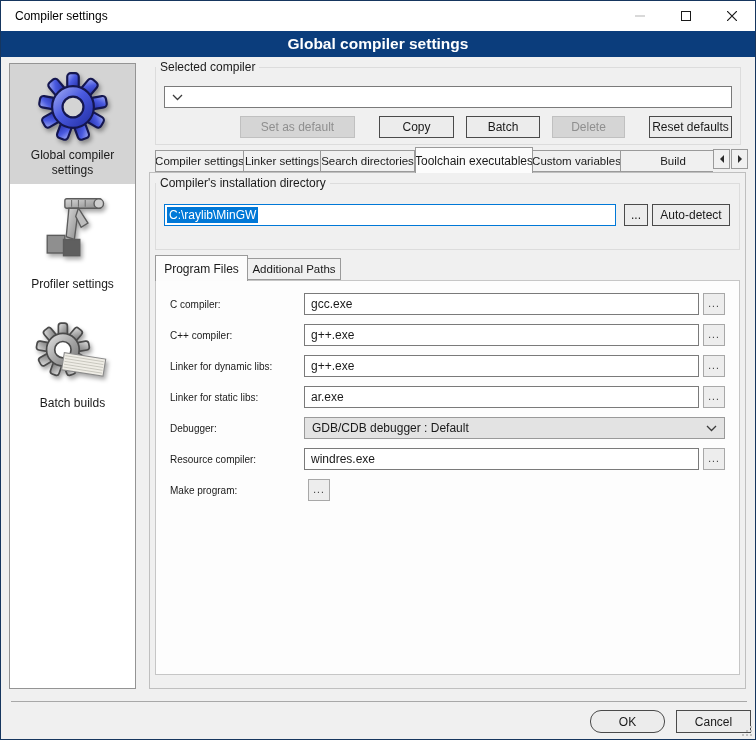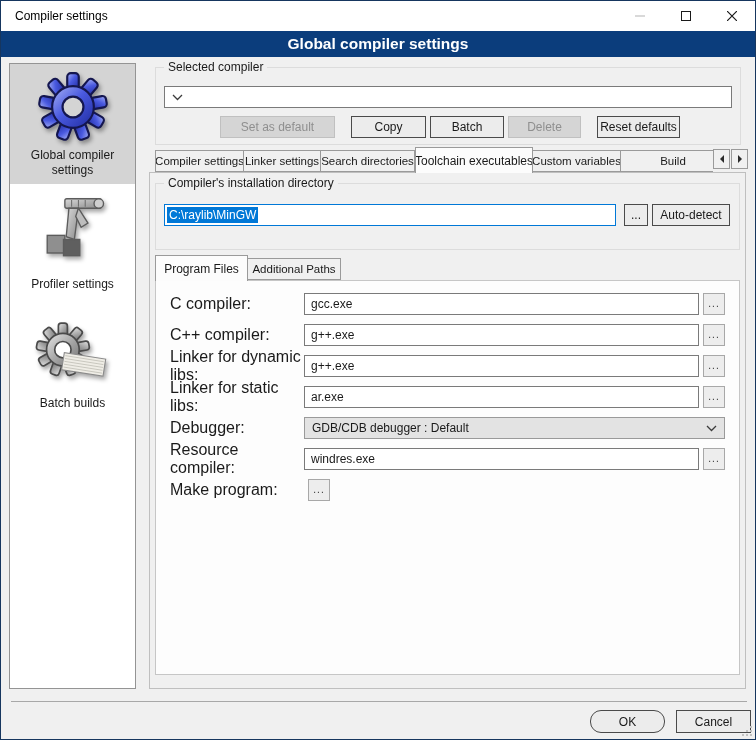--- a/index.html
+++ b/index.html
@@ -19,26 +19,26 @@
 
   
   .sidebar { position:absolute; left:8px; top:62px; width:127px; height:626px; background:#ffffff; border:1px solid #949494; }
   .side-item { height:120px; display:flex; flex-direction:column; align-items:center; justify-content:center; gap:5px; padding:4px 2px; cursor:default; }
   .side-item.selected { background:#d4d4d4; }
   .side-label { font-size:12px; text-align:center; line-height:1.2; }
   .side-icon { display:block; line-height:0; filter:drop-shadow(2px 3px 2px rgba(0,0,0,.35)); }
 
   
   .group { position:absolute; border:1px solid #dcdcdc; }
-  .group > .group-label { position:absolute; top:-8px; left:8px; padding:0 4px; background:#f0f0f0; font-size:12px; }
+  .group > .group-label { position:absolute; top:-8px; left:0; padding:0 4px; background:#f0f0f0; font-size:12px; }
 
   .sel-compiler-group { left:154px; top:66px; width:586px; height:78px; padding:18px 8px 0 8px; }
   .combo { height:22px; background:#fff; border:1px solid #7a7a7a; display:flex; align-items:center; padding:0 7px; font-size:12px; }
   .combo .combo-text { flex:1; }
-  .btn-row { display:flex; justify-content:center; margin-top:8px; }
+  .btn-row { display:flex; justify-content:flex-end; margin-top:8px;gap:8px; }
   .btn { height:22px; background:#ececec; border:1px solid #4a4a4a; font:inherit; font-size:12px; color:#1a1a1a; margin-left:4px; }
   .btn.disabled { background:#d5d5d5; border-color:#c0c0c0; color:#8f8f8f; }
   .btn.gap { margin-left:16px; }
 
   
   .tabstrip { position:absolute; display:flex; align-items:flex-end; overflow:hidden; z-index:3; }
   .tab { height:22px; margin-bottom:1px; background:#f0f0f0; border:1px solid #9a9a9a; border-left:none; display:flex; align-items:center; justify-content:center; font-size:11.5px; white-space:nowrap; overflow:hidden; flex:0 0 auto; }
   .tab:first-child { border-left:1px solid #9a9a9a; }
   .tab.active { height:26px; margin-bottom:0; background:#fcfcfc; border:1px solid #9a9a9a; border-bottom:none; font-size:12px; }
   .outer-tabs { left:154px; top:145px; width:558px; height:27px; }
@@ -53,21 +53,21 @@
   .sel-text { background:var(--sel); color:#fff; padding:1px 2px; white-space:nowrap; }
   .small-btn { width:24px; }
   .autodetect-btn { width:78px; margin-left:0; }
   .note { margin-top:4px; font-size:11.5px; color:var(--note); white-space:nowrap; overflow:hidden; }
 
   .inner-tabs { left:154px; top:253px; width:400px; height:27px; }
   .panel-inner { position:absolute; left:154px; top:279px; width:585px; height:395px; background:#fdfdfd; border:1px solid #c6c6c6; padding:12px 14px; }
 
   
   .frow { display:flex; align-items:center; height:22px; margin-bottom:9px; }
-  .frow .flabel { width:134px; flex:0 0 134px; font-size:16px; }
+  .frow .flabel { width:134px; flex:0 0 134px; font-size:10px; }
   .input-box { flex:1; height:22px; border:1px solid #7a7a7a; background:#fff; display:flex; align-items:center; padding:0 6px; font-size:12px; overflow:hidden; }
   .browse-btn { width:22px; height:22px; margin-left:4px; background:#ededed; border:1px solid #a8a8a8; font-size:10px; letter-spacing:1px; color:#333; flex:0 0 22px; line-height:10px; }
   .select-box { flex:1; height:22px; border:1px solid #9a9a9a; background:#e3e3e3; display:flex; align-items:center; padding:0 7px; font-size:12px; }
   .select-box .sel-val { flex:1; }
 
   
   .footer-line { position:absolute; left:10px; top:700px; width:736px; height:1px; background:#a8a8a8; }
   .ok-btn { position:absolute; left:585px; top:709px; width:75px; height:23px;border-radius:11px; }
   .cancel-btn { position:absolute; left:671px; top:709px; width:75px; height:23px; }
   .grip { position:absolute; right:3px; bottom:3px; line-height:0; }

